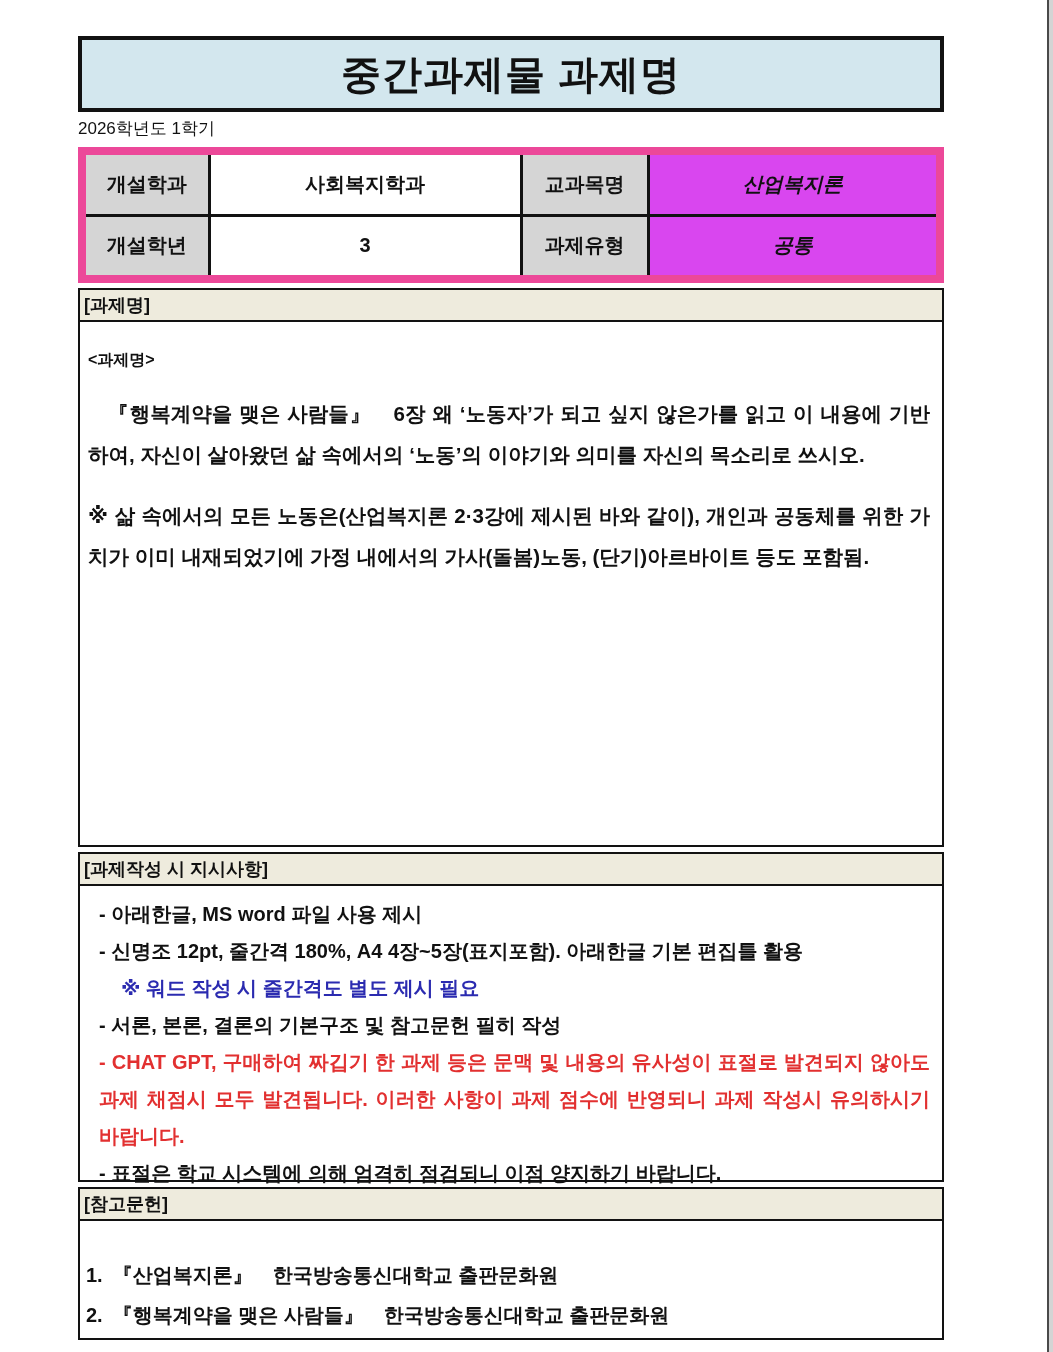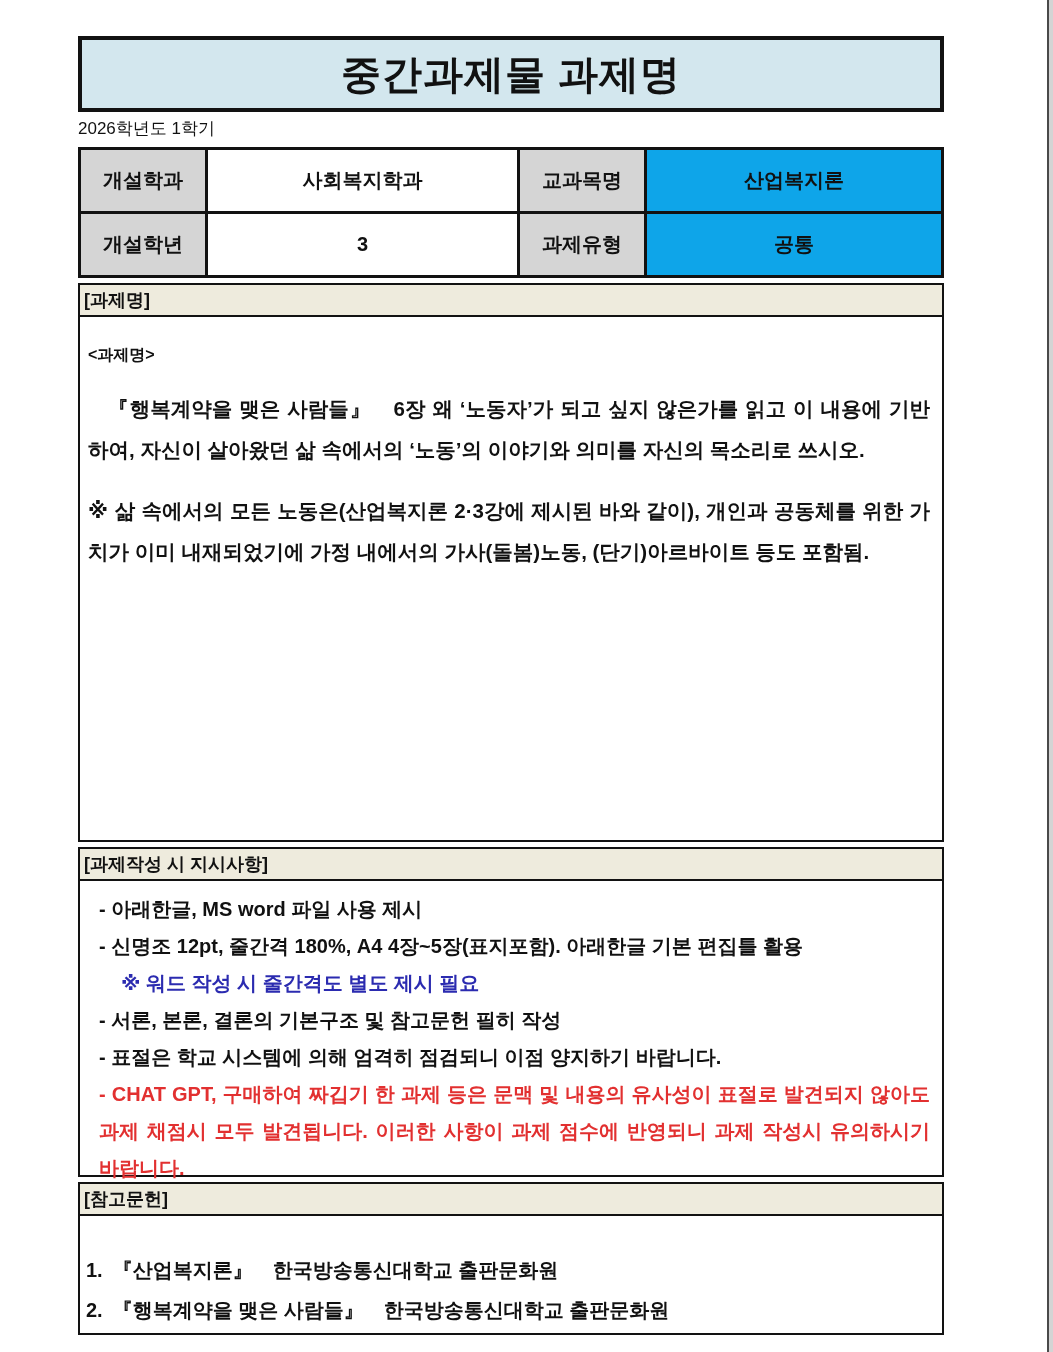--- a/index.html
+++ b/index.html
@@ -42,33 +42,33 @@
   }
   .semester {
     text-align:left;
     font-size:17px;
     font-weight:500;
     padding:5px 2px 7px 0;
   }
   table.info {
     width:100%;
     border-collapse:collapse;
-    border:2px solid #ec4899;
+    border:8px solid #ec4899;
   }
   table.info td {
     border:3px solid #121212;
     height:64px;
     text-align:center;
     vertical-align:middle;
     font-size:20px;
     font-weight:700;
   }
   td.lbl { width:127px; background:#d5d5d5; }
   td.val-wide { width:312px; background:#ffffff; }
-  td.val-right { background:#0ea5e9; }
+  td.val-right { background:#d946ef;font-style:italic; }
   .section-bar {
     margin-top:5px;
     border:2px solid #121212;
     background:#eeebdd;
     font-size:18px;
     font-weight:700;
     padding:4px 4px 4px 4px;
     line-height:22px;
   }
   .content-box {
@@ -143,22 +143,22 @@
       <p class="p1">『행복계약을 맺은 사람들』　6장 왜 ‘노동자’가 되고 싶지 않은가를 읽고 이 내용에 기반하여, 자신이 살아왔던 삶 속에서의 ‘노동’의 이야기와 의미를 자신의 목소리로 쓰시오.</p>
       <p class="p2">※ 삶 속에서의 모든 노동은(산업복지론 2·3강에 제시된 바와 같이), 개인과 공동체를 위한 가치가 이미 내재되었기에 가정 내에서의 가사(돌봄)노동, (단기)아르바이트 등도 포함됨.</p>
     </div>
 
     <div class="section-bar">[과제작성 시 지시사항]</div>
     <div class="content-box box-instructions">
       <div class="instr-item">- 아래한글, MS word 파일 사용 제시</div>
       <div class="instr-item">- 신명조 12pt, 줄간격 180%, A4 4장~5장(표지포함). 아래한글 기본 편집틀 활용</div>
       <div class="instr-item blue">※ 워드 작성 시 줄간격도 별도 제시 필요</div>
       <div class="instr-item">- 서론, 본론, 결론의 기본구조 및 참고문헌 필히 작성</div>
+      <div class="instr-item red">- CHAT GPT, 구매하여 짜깁기 한 과제 등은 문맥 및 내용의 유사성이 표절로 발견되지 않아도 과제 채점시 모두 발견됩니다. 이러한 사항이 과제 점수에 반영되니 과제 작성시 유의하시기 바랍니다.</div>
       <div class="instr-item">- 표절은 학교 시스템에 의해 엄격히 점검되니 이점 양지하기 바랍니다.</div>
-      <div class="instr-item red">- CHAT GPT, 구매하여 짜깁기 한 과제 등은 문맥 및 내용의 유사성이 표절로 발견되지 않아도 과제 채점시 모두 발견됩니다. 이러한 사항이 과제 점수에 반영되니 과제 작성시 유의하시기 바랍니다.</div>
     </div>
 
     <div class="section-bar">[참고문헌]</div>
     <div class="content-box box-references">
       <div class="ref-item">1. 『산업복지론』　한국방송통신대학교 출판문화원</div>
       <div class="ref-item">2. 『행복계약을 맺은 사람들』　한국방송통신대학교 출판문화원</div>
     </div>
 
   </div>
 

